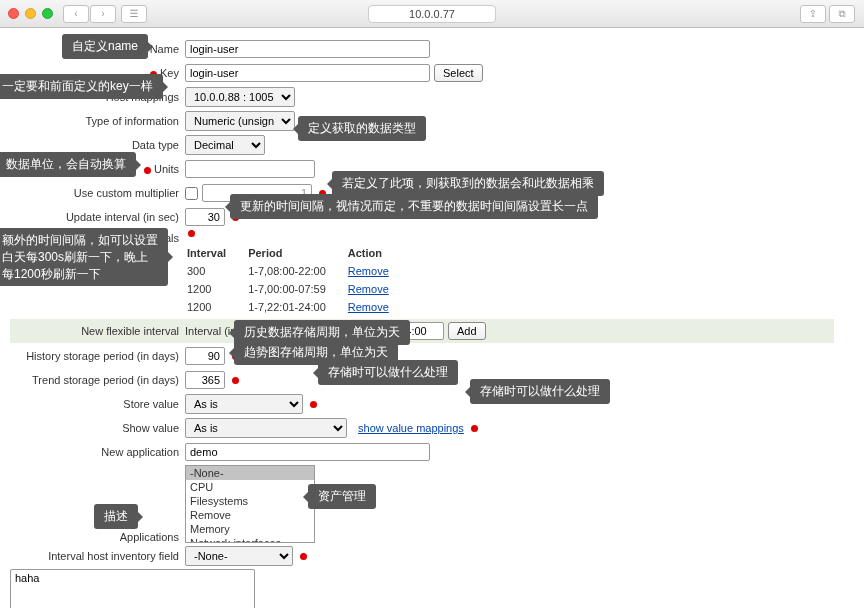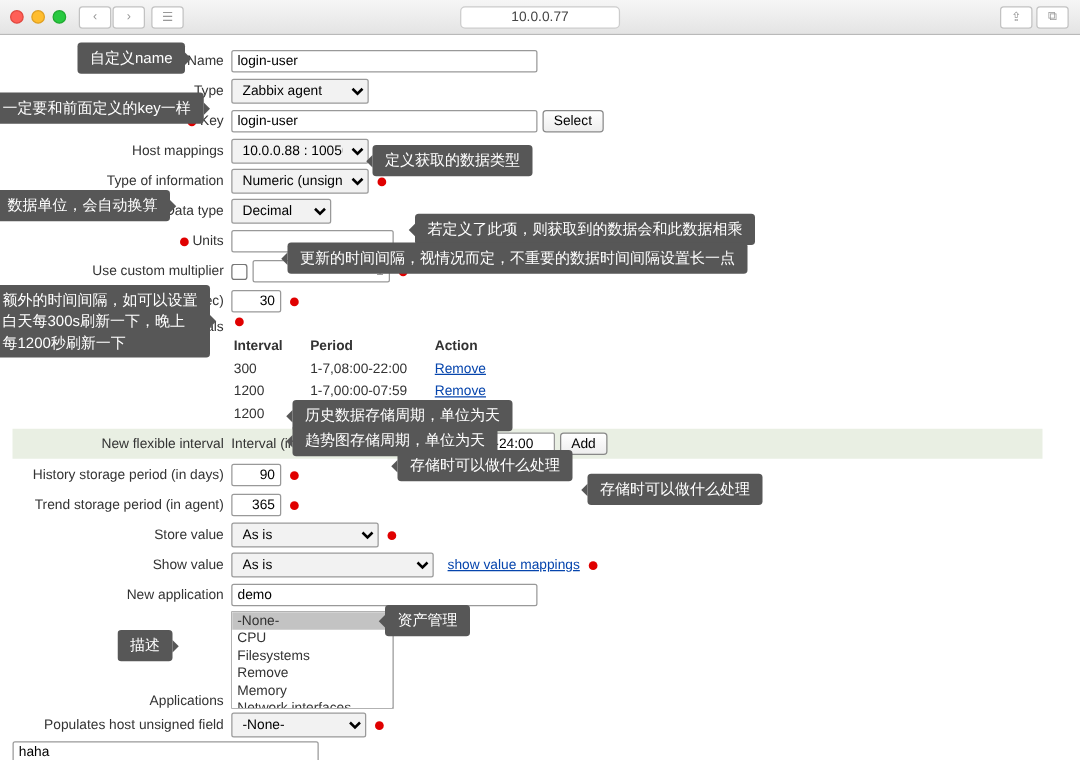--- a/index.html
+++ b/index.html
@@ -74,26 +74,20 @@
 <div class="callout right-arrow" style="top:476px; left:94px">描述</div>
 
 
 <div class="row">
   <div class="lbl"><span class="reddot"></span><span>Name</span></div>
   <div class="ctl">
         <input type="text" class="wide" value="login-user" style="">
       </div>
 </div>
 
-<div class="row">
-  <div class="lbl">Type</div>
-  <div class="ctl">
-        <select class="sel" style="width:110px"><option>Zabbix agent</option></select>
-      </div>
-</div>
 
 <div class="row">
   <div class="lbl"><span class="reddot"></span><span>Key</span></div>
   <div class="ctl">
     <input type="text" class="wide" value="login-user" style="">
     <button class="btn">Select</button>
   </div>
 </div>
 
 <div class="row">
@@ -188,21 +182,21 @@
 
 <div class="row">
   <div class="lbl">History storage period (in days)</div>
   <div class="ctl">
         <input type="text" class="num" value="90" style="">
         <span class="reddot"></span>
       </div>
 </div>
 
 <div class="row">
-  <div class="lbl">Trend storage period (in agent)</div>
+  <div class="lbl">Trend storage period (in days)</div>
   <div class="ctl">
         <input type="text" class="num" value="365" style="">
         <span class="reddot"></span>
       </div>
 </div>
 
 <div class="row">
   <div class="lbl">Store value</div>
   <div class="ctl">
         <select class="sel" style="width:118px"><option>As is</option></select>
@@ -230,21 +224,21 @@
           <div class="opt">CPU</div>
           <div class="opt">Filesystems</div>
           <div class="opt">Remove</div>
           <div class="opt">Memory</div>
           <div class="opt">Network interfaces</div>
         </div>
       </div>
 </div>
 
 <div class="row">
-  <div class="lbl">Populates host unsigned field</div>
+  <div class="lbl">Interval host inventory field</div>
   <div class="ctl">
         <select class="sel" style="width:108px"><option>-None-</option></select>
         <span class="reddot"></span>
       </div>
 </div>
 
 <div class="row" style="align-items:flex-start">
   <div class="ctl">
         <textarea id="desc-ta" style="">haha</textarea>
       </div>

